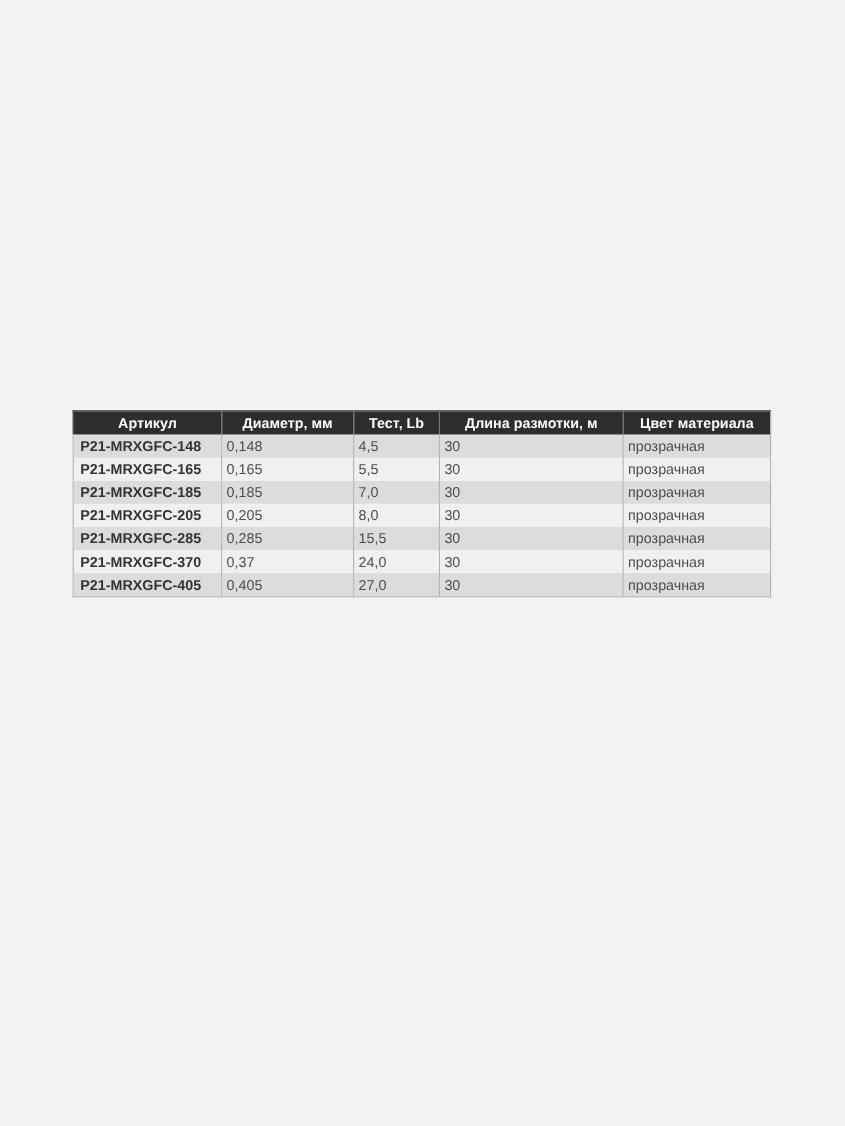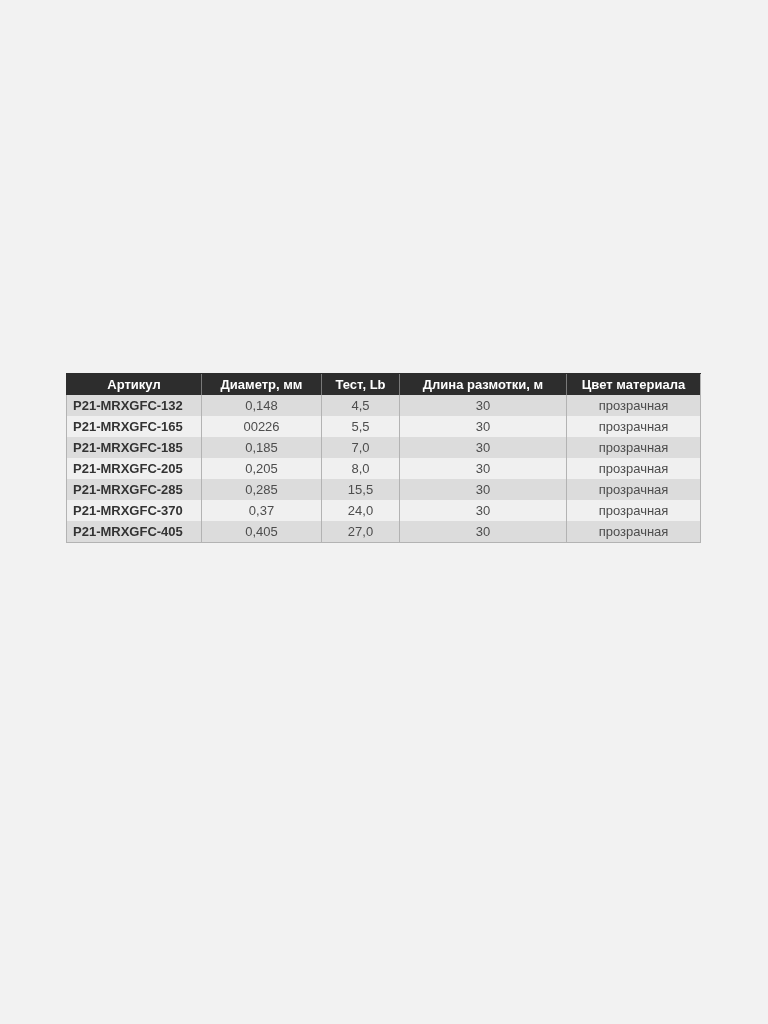--- a/index.html
+++ b/index.html
@@ -38,21 +38,20 @@
     margin-left: 44px;
   }
   table.spec-table thead th:first-child {
     border-left: 1px solid var(--header-bg, #2d2d2d);
   }
   table.spec-table tbody td {
     font-size: 13px;
     color: var(--cell-text, #4d4d4d);
     height: 21px;
     padding: 0 4px;
-    text-align: center;
     border-left: 1px solid var(--border, #b3b3b3);
     white-space: nowrap;
     overflow: hidden;
   }
   table.spec-table tbody td:first-child {
     border-left: none;
   }
   table.spec-table tbody tr:nth-child(odd) td {
     background: var(--row-odd-bg, #dcdcdc);
   }
@@ -82,29 +81,29 @@
       <tr>
         <th>Артикул</th>
         <th>Диаметр, мм</th>
         <th>Тест, Lb</th>
         <th>Длина размотки, м</th>
         <th>Цвет материала</th>
       </tr>
     </thead>
     <tbody>
         <tr>
-          <td class="article">P21-MRXGFC-132</td>
+          <td class="article">P21-MRXGFC-148</td>
           <td>0,148</td>
           <td>4,5</td>
           <td>30</td>
           <td>прозрачная</td>
         </tr>
         <tr>
           <td class="article">P21-MRXGFC-165</td>
-          <td>00226</td>
+          <td>0,165</td>
           <td>5,5</td>
           <td>30</td>
           <td>прозрачная</td>
         </tr>
         <tr>
           <td class="article">P21-MRXGFC-185</td>
           <td>0,185</td>
           <td>7,0</td>
           <td>30</td>
           <td>прозрачная</td>

